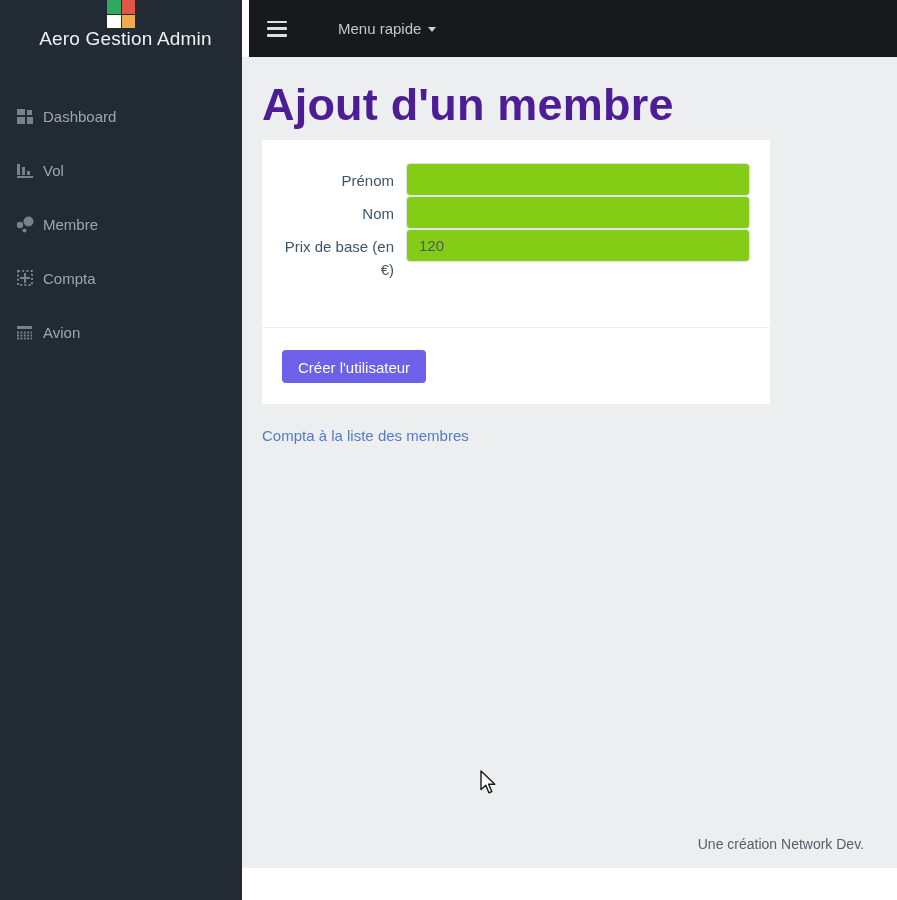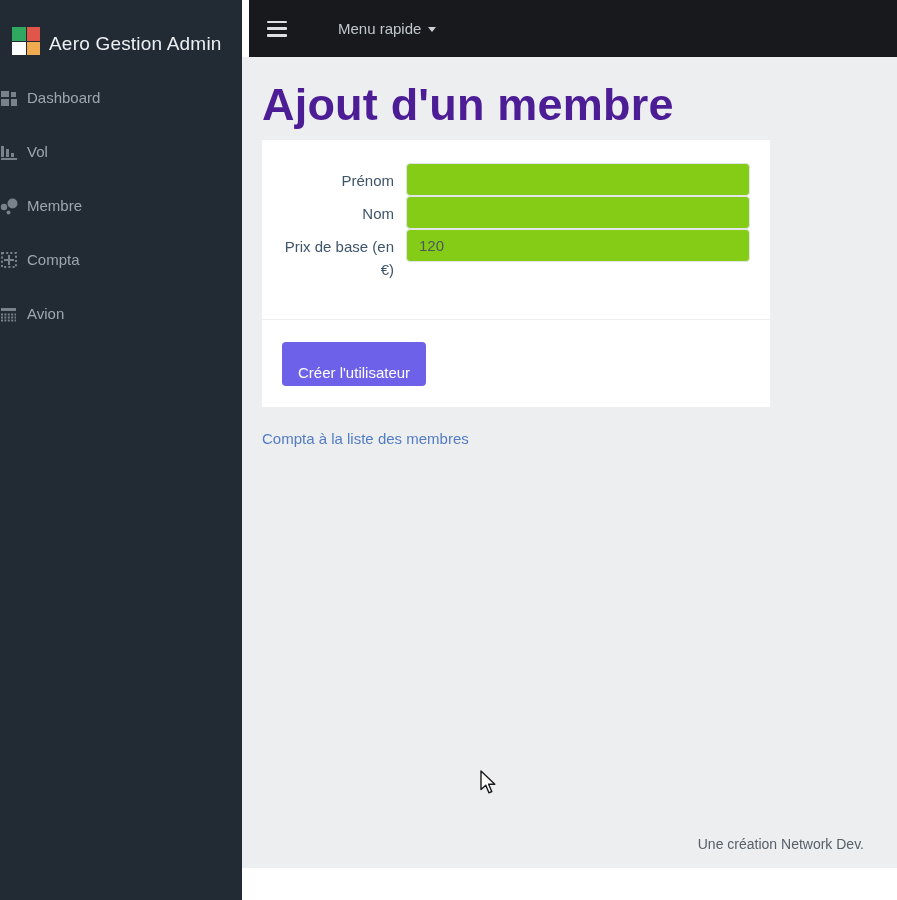--- a/index.html
+++ b/index.html
@@ -1,53 +1,53 @@
 <!DOCTYPE html>
 <html><head>
 <meta charset="utf-8">
 <style>
   * { margin:0; padding:0; box-sizing:border-box; }
   html,body { width:897px; height:900px; background:#ffffff; font-family:"Liberation Sans", sans-serif; overflow:hidden; }
   .app { position:relative; width:897px; height:900px; }
 
   
   .sidebar { position:absolute; left:0; top:0; width:242px; height:900px; background:#222a34; z-index:2; }
-  .brand { height:55px; display:flex; align-items:flex-end; padding-left:12px; cursor:pointer; }
+  .brand { height:55px; display:flex; align-items:center; cursor:pointer;flex-direction:column; }
   .logo { width:28px; height:28px; display:grid; grid-template-columns:1fr 1fr; grid-template-rows:1fr 1fr; gap:1px; flex:0 0 28px; }
   .logo .sq1 { background:#2fa95f; }
   .logo .sq2 { background:#e0574a; }
   .logo .sq3 { background:#ffffff; }
   .logo .sq4 { background:#f0ab51; }
   .brand-text { color:#eef1f3; font-size:19px; margin-left:9px; letter-spacing:0.2px; white-space:nowrap; }
   .nav { margin-top:34px; }
-  .nav-item { height:54px; display:flex; align-items:flex-start; cursor:pointer; }
+  .nav-item { height:54px; display:flex; align-items:center; padding-left:16px; cursor:pointer; }
   .nav-icon { width:18px; height:18px; flex:0 0 18px; display:inline-block; }
   .nav-icon svg { display:block; }
   .nav-label { color:#9ea6ad; font-size:15px; margin-left:9px; }
 
   
   .topbar { position:absolute; left:249px; top:0; width:655px; height:57px; background:#17191c; display:flex; align-items:center; z-index:1; }
   .hamburger { margin-left:18px; width:20px; height:16px; display:flex; flex-direction:column; justify-content:space-between; background:none; border:none; cursor:pointer; }
   .hamburger .hb { display:block; width:20px; height:2.6px; background:#dce0e3; border-radius:1px; }
   .quick-menu { margin-left:51px; display:flex; align-items:center; cursor:pointer; }
   .quick-menu-label { color:#c2c8cd; font-size:15px; }
   .caret { width:0; height:0; border-left:4.5px solid transparent; border-right:4.5px solid transparent; border-top:5.5px solid #ccd1d5; margin-left:7px; margin-top:2px; }
 
   
   .content { position:absolute; left:242px; top:57px; width:655px; height:811px; background:#edeef0; padding:20px; z-index:1; }
   h1.page-title { font-size:45px; line-height:1.25; font-weight:700; color:#4c1d95; margin:0 0 7px 0; letter-spacing:0.2px; }
 
   .card { width:508px; background:#ffffff; }
   .card-body { padding:23px 20px 38px 20px; }
   .form-row { display:flex; }
-  .form-row:last-child { margin-bottom:0; }
+  .form-row:last-child { margin-bottom:8px; }
   .form-label { flex:0 0 124px; padding-right:12px; padding-top:7px; text-align:right; font-size:15px; line-height:1.5; color:#3e5569; }
   .form-input { flex:1; height:33px; border:1px solid #e1e5e9; border-radius:4px; padding:6px 12px; font-size:15px; color:#4f575e; font-family:"Liberation Sans", sans-serif; background:#84cc16; outline:none; }
   .card-footer { border-top:1px solid #eceef0; padding:22px 20px 21px 20px; }
-  .btn-primary { display:inline-block; background:#6d60e9; color:#ffffff; border:none; border-radius:4px; font-size:15px; font-family:"Liberation Sans", sans-serif; padding:22px 16px; height:33px; cursor:pointer; }
+  .btn-primary { display:inline-block; background:#6d60e9; color:#ffffff; border:none; border-radius:4px; font-size:15px; font-family:"Liberation Sans", sans-serif; padding:9px 16px; height:33px; cursor:pointer; }
 
   .back-link { display:inline-block; margin-top:23px; color:#537cc4; font-size:15px; text-decoration:none; cursor:pointer; }
   .credit { position:absolute; right:33px; bottom:16px; color:#556069; font-size:14px; }
 
   
   .cursor { position:absolute; left:479px; top:770px; z-index:10; pointer-events:none; }
 </style>
 </head>
 <body>
 

